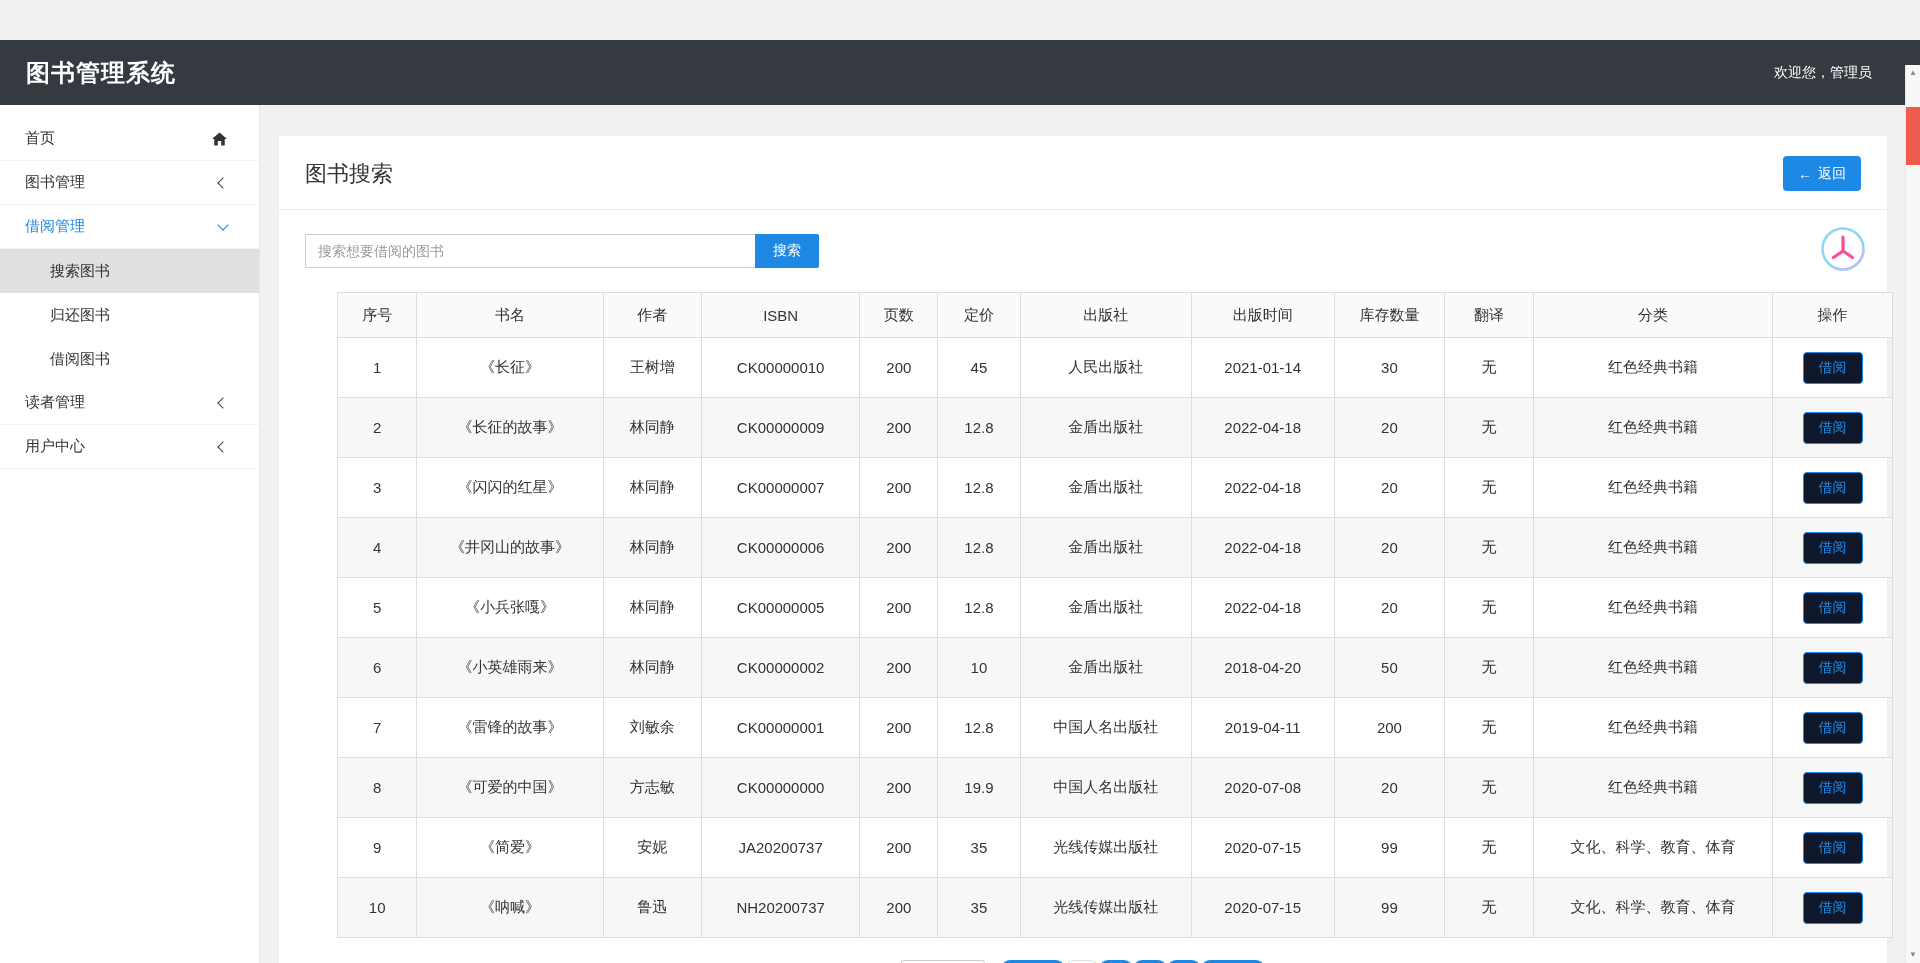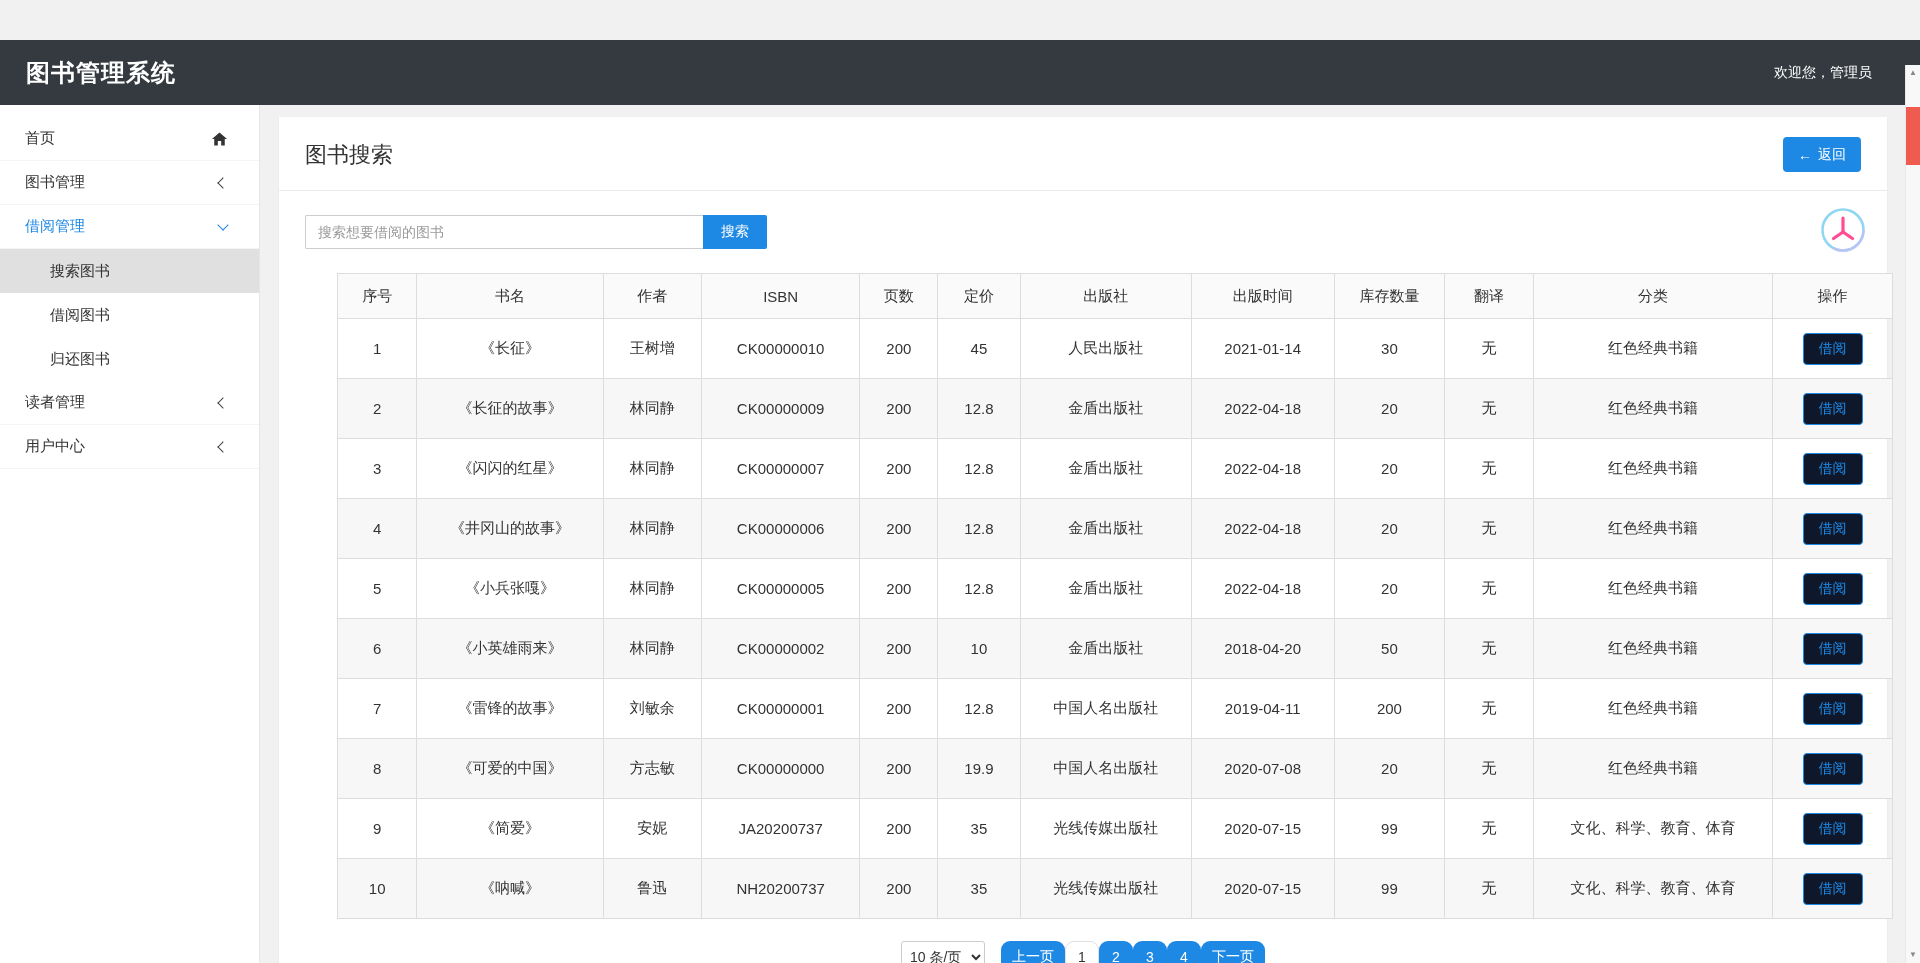--- a/index.html
+++ b/index.html
@@ -48,34 +48,34 @@
   }
 
   
   .main { flex:1; position:relative; padding:12px 33px 0 19px; overflow:hidden; }
   .card {
     background:#fff; height:905px; position:relative;
     box-shadow:0 1px 2px rgba(0,0,0,.06);
   }
   .card-header {
     display:flex; justify-content:space-between; align-items:center;
-    padding:20px 26px 18px; border-bottom:1px solid #eaeaea;
+    padding:20px 26px 18px; border-bottom:1px solid #eaeaea;margin-top:19px;
   }
   .page-title { font-size:22px; font-weight:500; color:#333; }
   .btn-back {
     display:inline-flex; align-items:center; gap:6px;
     background:var(--accent,#1E88E5); color:#fff; border:none; border-radius:4px;
     height:35px; padding:0 15px; font-size:14px; cursor:pointer;
     font-family:inherit;
   }
   .card-body { padding:24px 26px; }
 
   .search-row { display:flex; margin-bottom:24px; }
   .search-input {
-    width:398px; height:34px; border:1px solid #ccc; border-right:none;
+    width:450px; height:34px; border:1px solid #ccc; border-right:none;
     border-radius:2px 0 0 2px; padding:16px 12px; font-size:14px; outline:none;
     color:#333; font-family:inherit;
   }
   .search-input::placeholder { color:#9b9b9b; }
   .btn-search {
     height:34px; padding:8px 18px; background:var(--accent,#1E88E5); color:#fff;
     border:none; border-radius:0 2px 2px 0; font-size:14px; cursor:pointer;
     font-family:inherit;
   }
   .float-widget { position:absolute; top:90px; right:21px; width:46px; height:46px; cursor:pointer; }
@@ -151,24 +151,24 @@
         <span class="side-icon chevron-left"></span>
       </div>
       <div class="side-item parent active">
         <span class="side-label">借阅管理</span>
         <span class="side-icon chevron-down"></span>
       </div>
       <div class="side-item sub selected">
         <span class="side-label">搜索图书</span>
       </div>
       <div class="side-item sub">
+        <span class="side-label">归还图书</span>
+      </div>
+      <div class="side-item sub">
         <span class="side-label">借阅图书</span>
-      </div>
-      <div class="side-item sub">
-        <span class="side-label">归还图书</span>
       </div>
       <div class="side-item parent">
         <span class="side-label">读者管理</span>
         <span class="side-icon chevron-left"></span>
       </div>
       <div class="side-item parent">
         <span class="side-label">用户中心</span>
         <span class="side-icon chevron-left"></span>
       </div>
     </aside>

